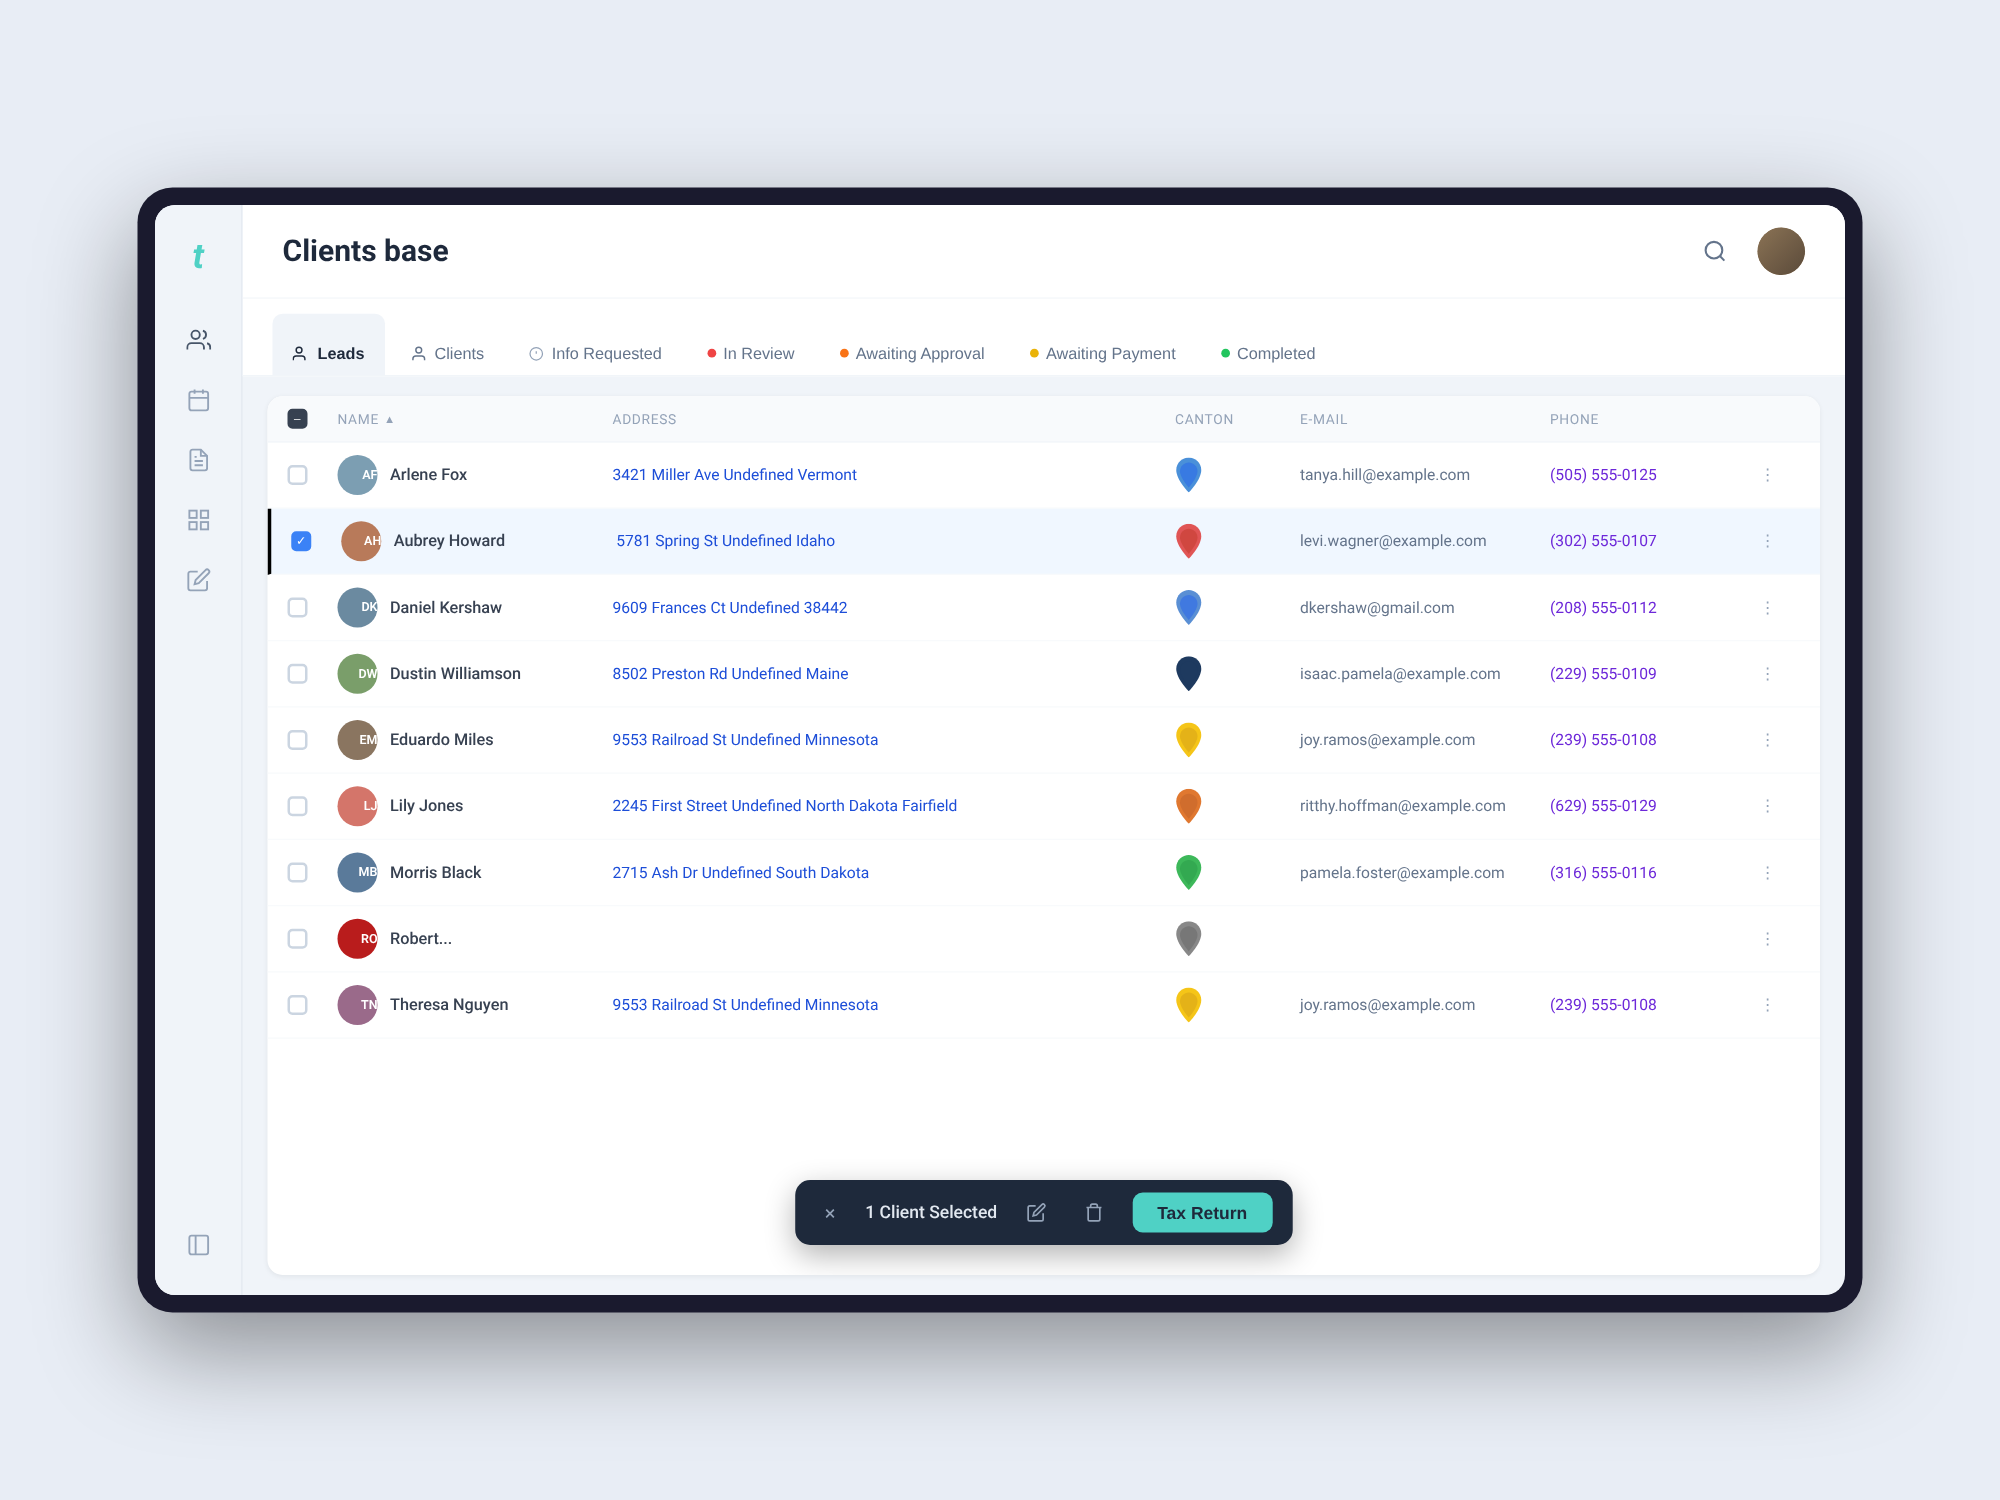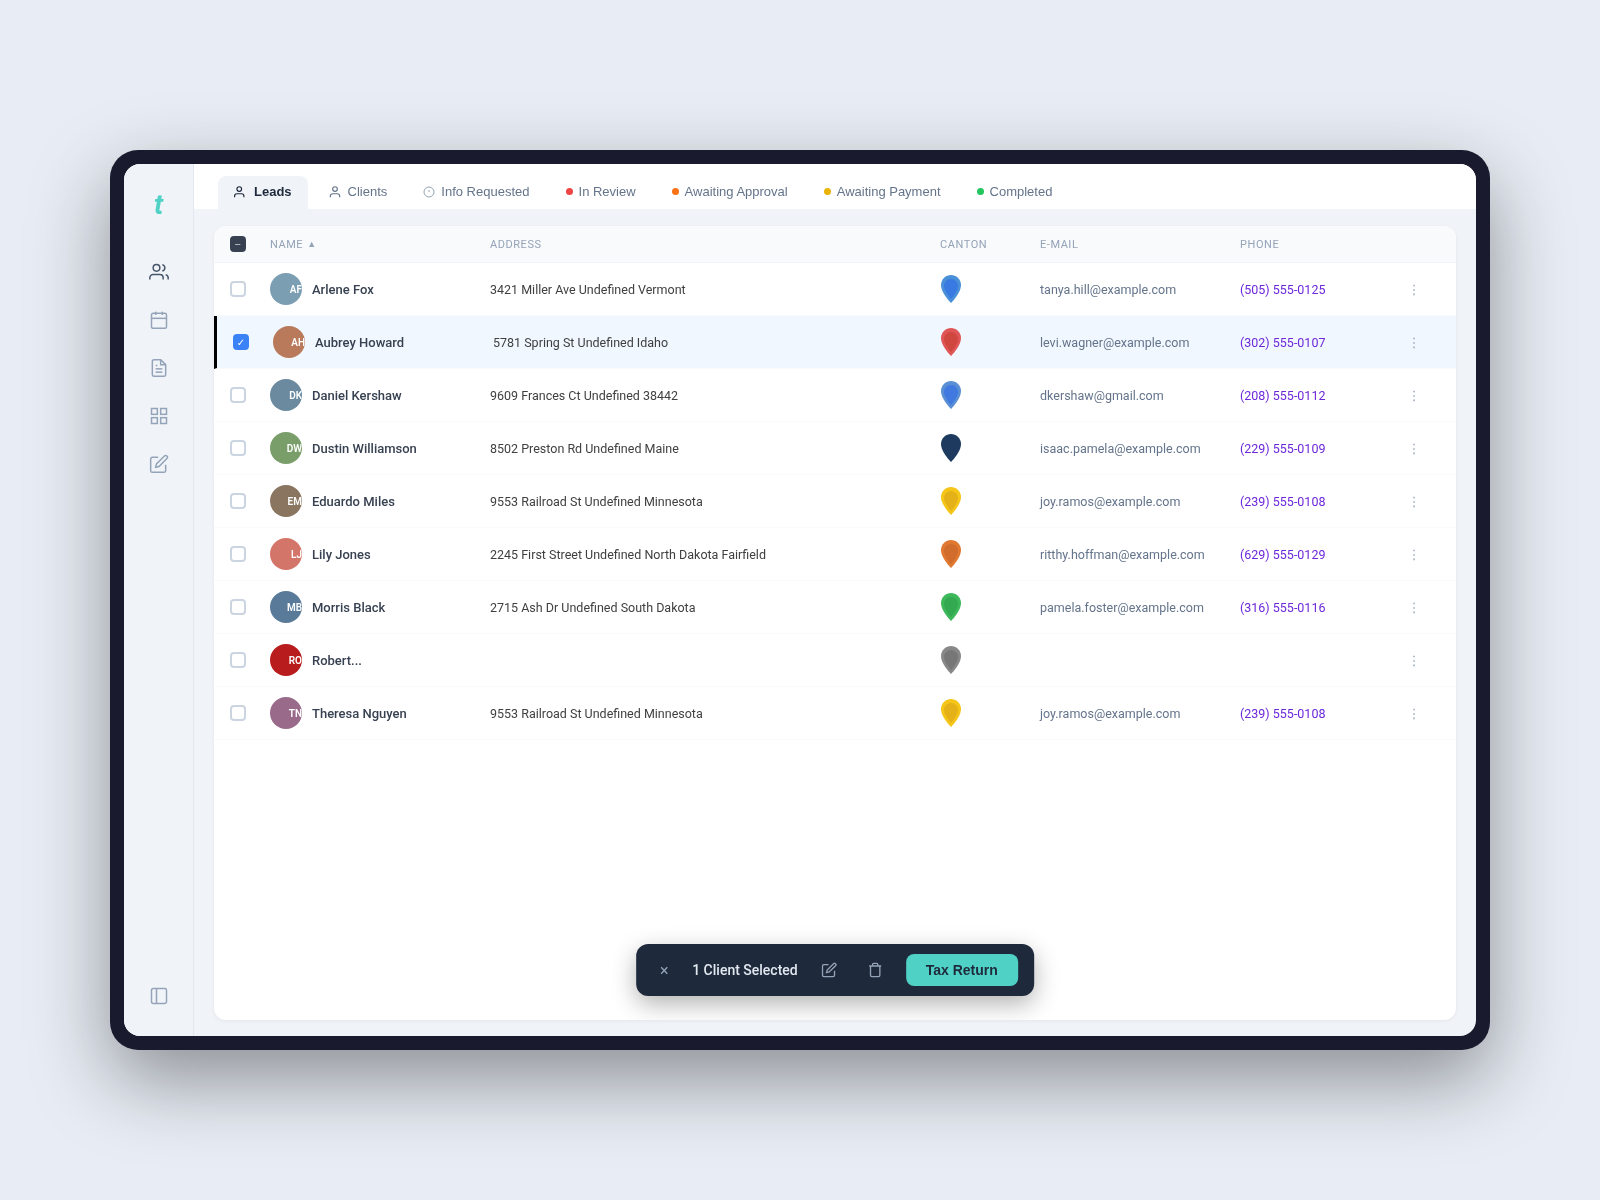--- a/index.html
+++ b/index.html
@@ -123,21 +123,21 @@
       background: white;
       padding: 0 24px;
       border-bottom: 1px solid #f1f5f9;
     }
     .tabs {
       display: flex;
       gap: 4px;
       padding: 12px 0 0 0;
     }
     .tab {
-      padding: 8px 16px 10px;
+      padding: 24px 16px 10px;
       border-radius: 8px 8px 0 0;
       cursor: pointer;
       font-size: 13px;
       font-weight: 500;
       color: #64748b;
       display: flex;
       align-items: center;
       gap: 6px;
       border: none;
       background: none;
@@ -185,21 +185,21 @@
       display: grid;
       grid-template-columns: 40px 220px 1fr 100px 200px 160px 40px;
       padding: 10px 16px;
       border-bottom: 1px solid #f8fafc;
       align-items: center;
       transition: background 0.1s;
     }
     .table-row.selected { background: #f0f7ff; border-left: 3px solid #000000; }
     .cell { font-size: 13px; color: #374151; display: flex; align-items: center; }
     .cell.name { font-weight: 500; gap: 10px; }
-    .cell.address { color: #404040; font-size: 12.5px; text-align: right; }
+    .cell.address { color: #1d4ed8; font-size: 12.5px; text-align: right; }
     .cell.email { color: #64748b; font-size: 12.5px; text-align: center; }
     .cell.phone { color: #6d28d9; font-size: 12.5px; }
     .person-avatar {
       width: 32px;
       height: 32px;
       border-radius: 50%;
       display: flex;
       align-items: center;
       justify-content: flex-end;
       font-size: 11px;
@@ -352,20 +352,34 @@
       <div class="sidebar-icon">
         <svg viewBox="0 0 24 24" fill="none" stroke="currentColor" stroke-width="1.8">
           <rect x="3" y="3" width="18" height="18" rx="2"></rect>
           <line x1="9" y1="3" x2="9" y2="21"></line>
         </svg>
       </div>
     </div>
 
     <div class="main-content">
 
+      <div class="header">
+        <h1 class="header-title">Clients base</h1>
+        <div class="header-actions">
+          <div class="search-icon-btn">
+            <svg width="20" height="20" viewBox="0 0 24 24" fill="none" stroke="currentColor" stroke-width="2">
+              <circle cx="11" cy="11" r="8"></circle>
+              <line x1="21" y1="21" x2="16.65" y2="16.65"></line>
+            </svg>
+          </div>
+          <div class="avatar">
+            <div class="avatar-img"></div>
+          </div>
+        </div>
+      </div>
 
       <div class="tabs-container">
         <div class="tabs">
           <button class="tab active">
             <svg width="14" height="14" viewBox="0 0 24 24" fill="none" stroke="currentColor" stroke-width="2">
               <path d="M17 21v-2a4 4 0 0 0-4-4H5a4 4 0 0 0-4 4v2"></path>
               <circle cx="9" cy="7" r="4"></circle>
             </svg>
             <span>Leads</span>
           </button>

